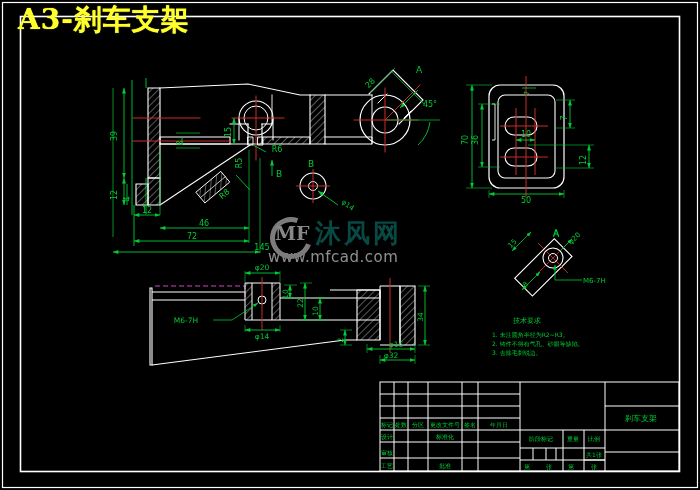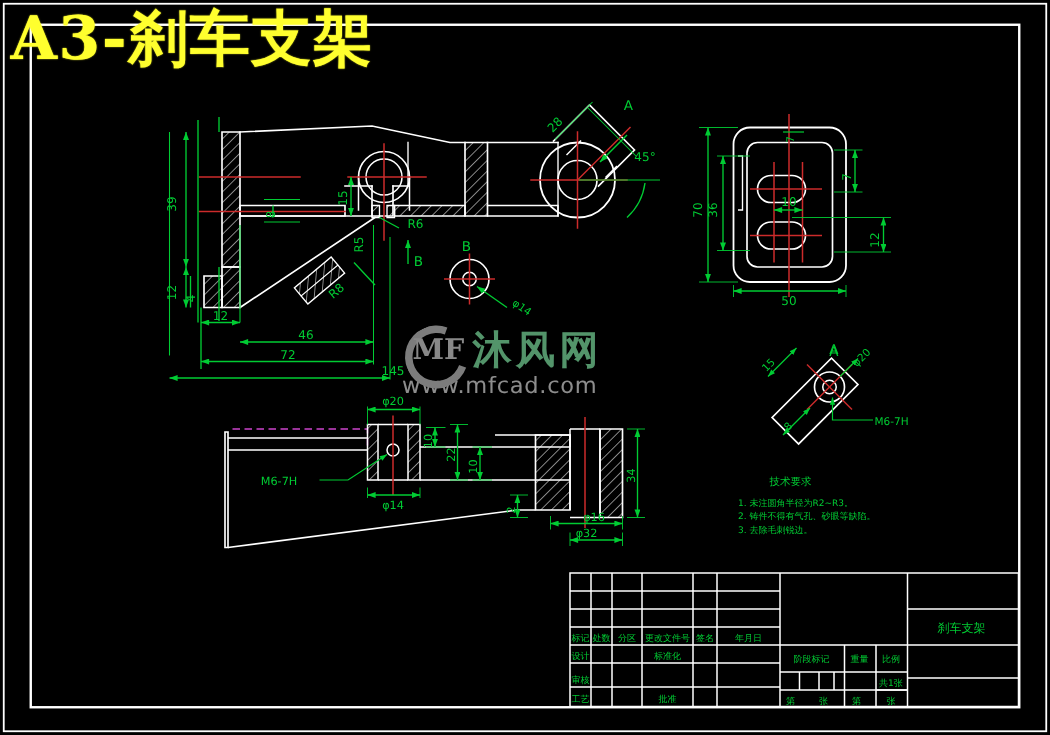--- a/index.html
+++ b/index.html
@@ -1,42 +1,42 @@
 <!DOCTYPE html>
 <html><head>
 <meta charset="utf-8">
 <style>
   html,body{margin:0;padding:0;background:#000;}
   body{width:700px;height:490px;overflow:hidden;font-family:"DejaVu Sans",sans-serif;}
   #stage{position:relative;width:700px;height:490px;background:#000;}
   svg#cad{position:absolute;left:0;top:0;width:700px;height:490px;display:block;}
   .title-text{
-    position:absolute;left:7px;top:6px;
+    position:absolute;left:18px;top:6px;
     font-family:"DejaVu Serif",serif;
-    font-size:40px;font-weight:bold;color:#ffff2e;
+    font-size:28px;font-weight:bold;color:#ffff2e;
     letter-spacing:1px;line-height:1;white-space:nowrap;
     text-shadow:0 0 1px #ffff2e;
   }
   .wm{
     position:absolute;left:268px;top:214px;width:190px;height:56px;
     opacity:.62;pointer-events:none;
   }
   .wm .wmrow{display:flex;align-items:center;height:38px;text-align:center;}
   .wm .logo{width:44px;height:36px;position:relative;flex:0 0 auto;}
   .wm .logo .ring{
     position:absolute;left:2px;top:2px;width:32px;height:32px;
     border:5px solid #c9c9c9;border-radius:50%;
     border-right-color:transparent;transform:rotate(-25deg);
   }
   .wm .logo .mf{
     position:absolute;left:7px;top:6px;color:#dcdcdc;
     font-family:"DejaVu Serif",serif;font-weight:bold;font-size:19px;line-height:24px;
   }
   .wm .cn{
-    color:#86efac;font-family:"DejaVu Sans",sans-serif;
+    color:#0f766e;font-family:"DejaVu Sans",sans-serif;
     font-weight:bold;font-size:26px;letter-spacing:3px;margin-left:3px;
   }
   .wm .url{
     color:#e4e4e4;font-family:"DejaVu Sans",sans-serif;
     font-size:15px;letter-spacing:.5px;text-align:left;margin-top:-4px;
   }
   text{font-family:"DejaVu Sans",sans-serif;}
 </style>
 </head>
 <body>

